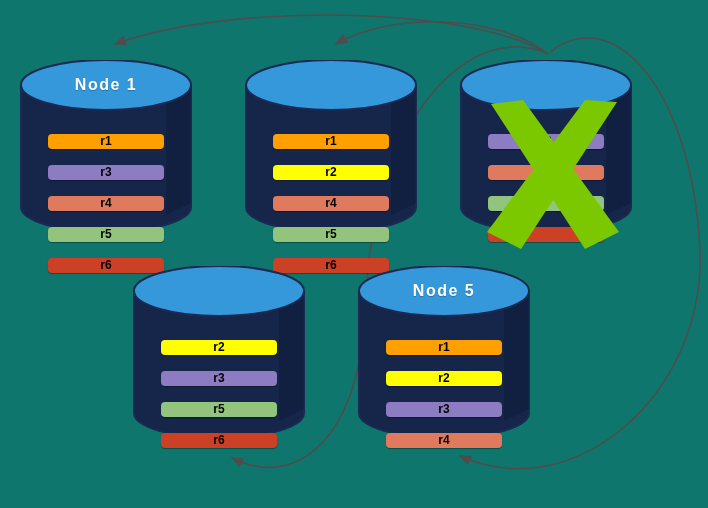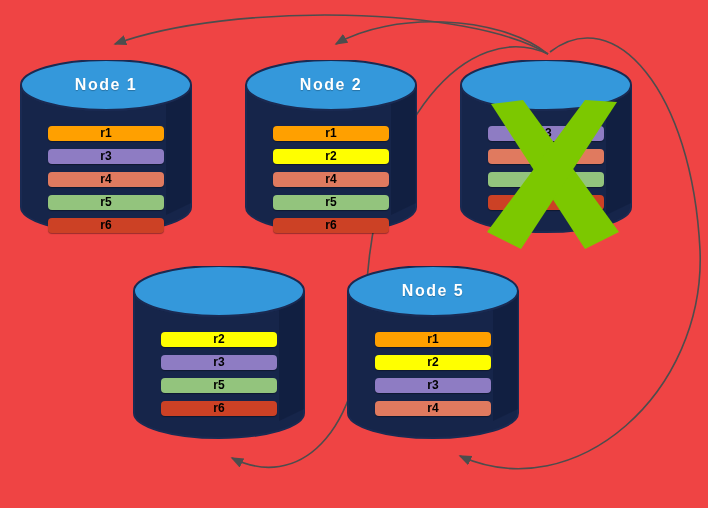--- a/index.html
+++ b/index.html
@@ -10,21 +10,21 @@
   body {
     width: 708px;
     height: 508px;
     font-family: "Liberation Sans", sans-serif;
     overflow: hidden;
   }
   #diagram-root {
     position: relative;
     width: 708px;
     height: 508px;
-    background: #ef4444;
+    background: #0f766e;
   }
   #arrow-layer {
     position: absolute;
     left: 0;
     top: 0;
     width: 708px;
     height: 508px;
   }
   .node {
     position: absolute;
@@ -47,21 +47,21 @@
     pointer-events: none;
   }
   .rec-list {
     position: absolute;
     left: 0;
     width: 100%;
   }
   .rec {
     position: relative;
     height: 15px;
-    margin: 8px auto 7px auto;
+    margin: 16px auto 7px auto;
     border-radius: 4px;
     box-shadow: 0 1px 1px rgba(0,0,0,0.35);
   }
   .rec-label {
     position: absolute;
     left: 0;
     top: 0;
     width: 100%;
     height: 15px;
     line-height: 15px;
@@ -119,21 +119,20 @@
             <span class="rec-label">r6</span>
           </div>
         </div>
       </div>
       <div class="node" style="left: 245px; top: 60px; width: 172px; height: 172px;">
         <svg class="node-svg" width="172" height="176" viewBox="0 0 172 176">
           <path d="M 1 25 L 1 147 A 85 25 0 0 0 171 147 L 171 25 A 85 25 0 0 1 1 25 Z" fill="#16254a" stroke="#1a2a52" stroke-width="2"></path>
           <path d="M 146 29 L 146 155 L 171 143 L 171 25 Z" fill="#0f1c3a" opacity="0.55"></path>
           <ellipse cx="86" cy="25" rx="85" ry="25" fill="#3498db" stroke="#1a2a52" stroke-width="2"></ellipse>
         </svg>
-        <div class="node-title" style="top: 16px;">Node  2</div>
         <div class="rec-list" style="top: 58px;">
           <div class="rec" style="background: rgb(255, 160, 0); width: 116px;">
             <span class="rec-label">r1</span>
           </div>
           <div class="rec" style="background: rgb(255, 255, 0); width: 116px;">
             <span class="rec-label">r2</span>
           </div>
           <div class="rec" style="background: rgb(224, 122, 95); width: 116px;">
             <span class="rec-label">r4</span>
           </div>
@@ -184,21 +183,21 @@
             <span class="rec-label">r3</span>
           </div>
           <div class="rec" style="background: rgb(147, 196, 125); width: 116px;">
             <span class="rec-label">r5</span>
           </div>
           <div class="rec" style="background: rgb(204, 65, 37); width: 116px;">
             <span class="rec-label">r6</span>
           </div>
         </div>
       </div>
-      <div class="node" style="left: 347px; top: 266px; width: 172px; height: 172px;">
+      <div class="node" style="left: 358px; top: 266px; width: 172px; height: 172px;">
         <svg class="node-svg" width="172" height="176" viewBox="0 0 172 176">
           <path d="M 1 25 L 1 147 A 85 25 0 0 0 171 147 L 171 25 A 85 25 0 0 1 1 25 Z" fill="#16254a" stroke="#1a2a52" stroke-width="2"></path>
           <path d="M 146 29 L 146 155 L 171 143 L 171 25 Z" fill="#0f1c3a" opacity="0.55"></path>
           <ellipse cx="86" cy="25" rx="85" ry="25" fill="#3498db" stroke="#1a2a52" stroke-width="2"></ellipse>
         </svg>
         <div class="node-title" style="top: 16px;">Node  5</div>
         <div class="rec-list" style="top: 58px;">
           <div class="rec" style="background: rgb(255, 160, 0); width: 116px;">
             <span class="rec-label">r1</span>
           </div>

